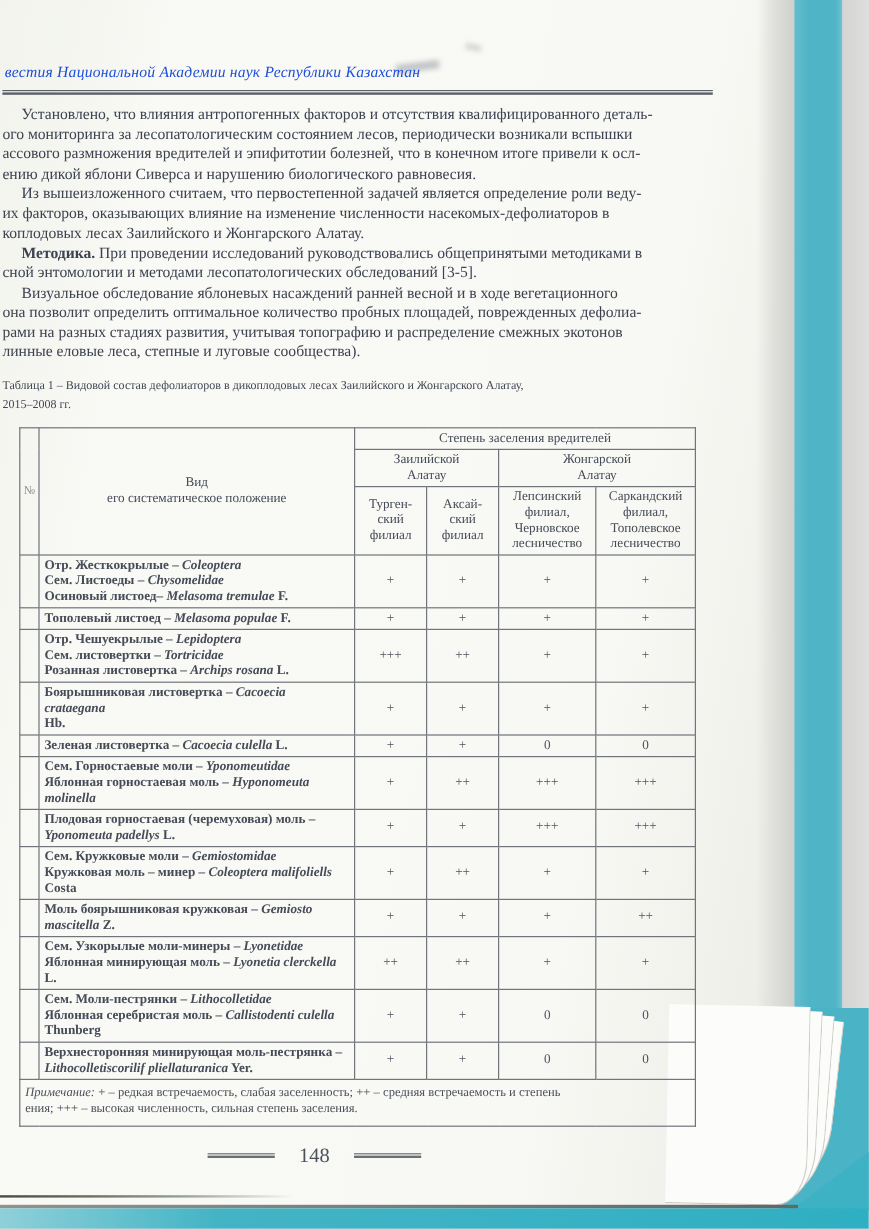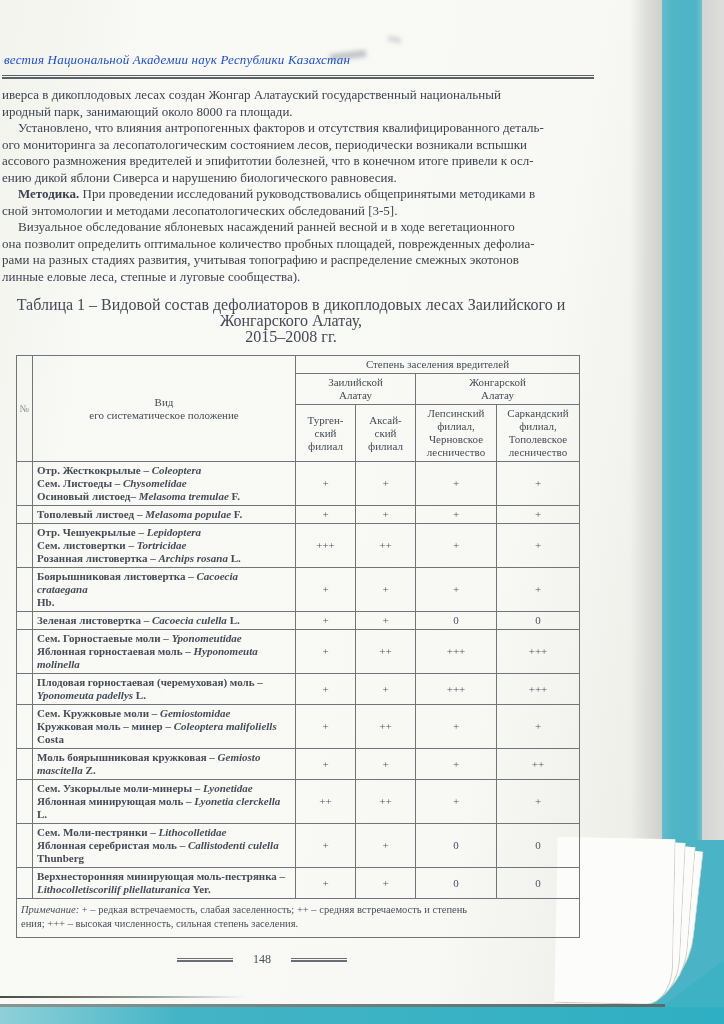--- a/index.html
+++ b/index.html
@@ -73,22 +73,22 @@
   }
   .header-rule {
     margin-top:7px; width:592px; height:4px;
     border-top:1px solid #5c6168; border-bottom:2px solid #5c6168;
   }
   .body-text { margin-top:8px; width:592px; font-size:13px; line-height:16.5px; }
   .para { white-space:pre-line; }
   .para.indent { text-indent:16px; }
   .para .lead { font-weight:bold; }
   .caption {
-    margin-top:12px; width:578px; text-align:center;
-    font-size:16px; line-height:16px; color:#434956;
+    margin-top:12px; width:578px; text-align:left;
+    font-size:10px; line-height:16px; color:#434956;
   }
 
   table.data {
     margin:10px 0 0 14px; border-collapse:collapse; table-layout:fixed;
     width:563px; font-size:11px; line-height:13px; color:#454b57;
   }
   table.data th, table.data td {
     border:1px solid #70747b; vertical-align:middle; font-weight:normal;
   }
   table.data th { text-align:center; padding:2px 2px; white-space:pre-line;font-family:Liberation Serif, serif; }
@@ -98,21 +98,21 @@
   td.species-cell .line { display:block;font-weight:bold; }
   td.value-cell { text-align:center; padding:2px 1px; color:#4c525e; }
   td.footnote-cell {
     padding:4px 6px 6px 4px; font-size:10.5px; line-height:14px; color:#4a505c;margin-left:38px;
   }
   td.footnote-cell .fn-text { white-space:pre-line; }
   td.footnote-cell .fn-lead { font-style:italic; }
 
   .pagenum-row {
     margin-top:14px; width:520px; display:flex; align-items:center; justify-content:center;
-    gap:20px; color:#4a505c; font-size:12px;
+    gap:20px; color:#4a505c; font-size:17px;
   }
   .pagenum-line { width:56px; height:4px; border-top:1px solid #6a6f76; border-bottom:2px solid #6a6f76; }
 </style>
 </head>
 <body>
 
 <div class="scan">
 
   <div class="paper"></div>
   <div class="edge-shade"></div>
@@ -130,26 +130,27 @@
   <div class="bottom-teal"></div>
   <div class="artifact-line"></div>
   <div class="smudge smudge1"></div>
   <div class="smudge smudge2"></div>
 
   <div class="content">
     <div class="journal-header">вестия Национальной Академии наук Республики Казахстан</div>
     <div class="header-rule"></div>
 
     <div class="body-text" id="paras">
-        <div class="para"><span>иверса в дикоплодовых лесах создан Жонгар Алатауский государственный национальный
-иродный парк, занимающий около 8000 га площади.</span></div>
         <div class="para indent"><span>Установлено, что влияния антропогенных факторов и отсутствия квалифицированного деталь-
 ого мониторинга за лесопатологическим состоянием лесов, периодически возникали вспышки
 ассового размножения вредителей и эпифитотии болезней, что в конечном итоге привели к осл-
 ению дикой яблони Сиверса и нарушению биологического равновесия.</span></div>
+        <div class="para indent"><span>Из вышеизложенного считаем, что первостепенной задачей является определение роли веду-
+их факторов, оказывающих влияние на изменение численности насекомых-дефолиаторов в
+коплодовых лесах Заилийского и Жонгарского Алатау.</span></div>
         <div class="para indent"><b class="lead">Методика.</b><span> При проведении исследований руководствовались общепринятыми методиками в
 сной энтомологии и методами лесопатологических обследований [3-5].</span></div>
         <div class="para indent"><span>Визуальное обследование яблоневых насаждений ранней весной и в ходе вегетационного
 она позволит определить оптимальное количество пробных площадей, поврежденных дефолиа-
 рами на разных стадиях развития, учитывая топографию и распределение смежных экотонов
 линные еловые леса, степные и луговые сообщества).</span></div>
       </div>
 
     <div class="caption">
       <span>Таблица 1 – Видовой состав дефолиаторов в дикоплодовых лесах Заилийского и Жонгарского Алатау,</span><br>

